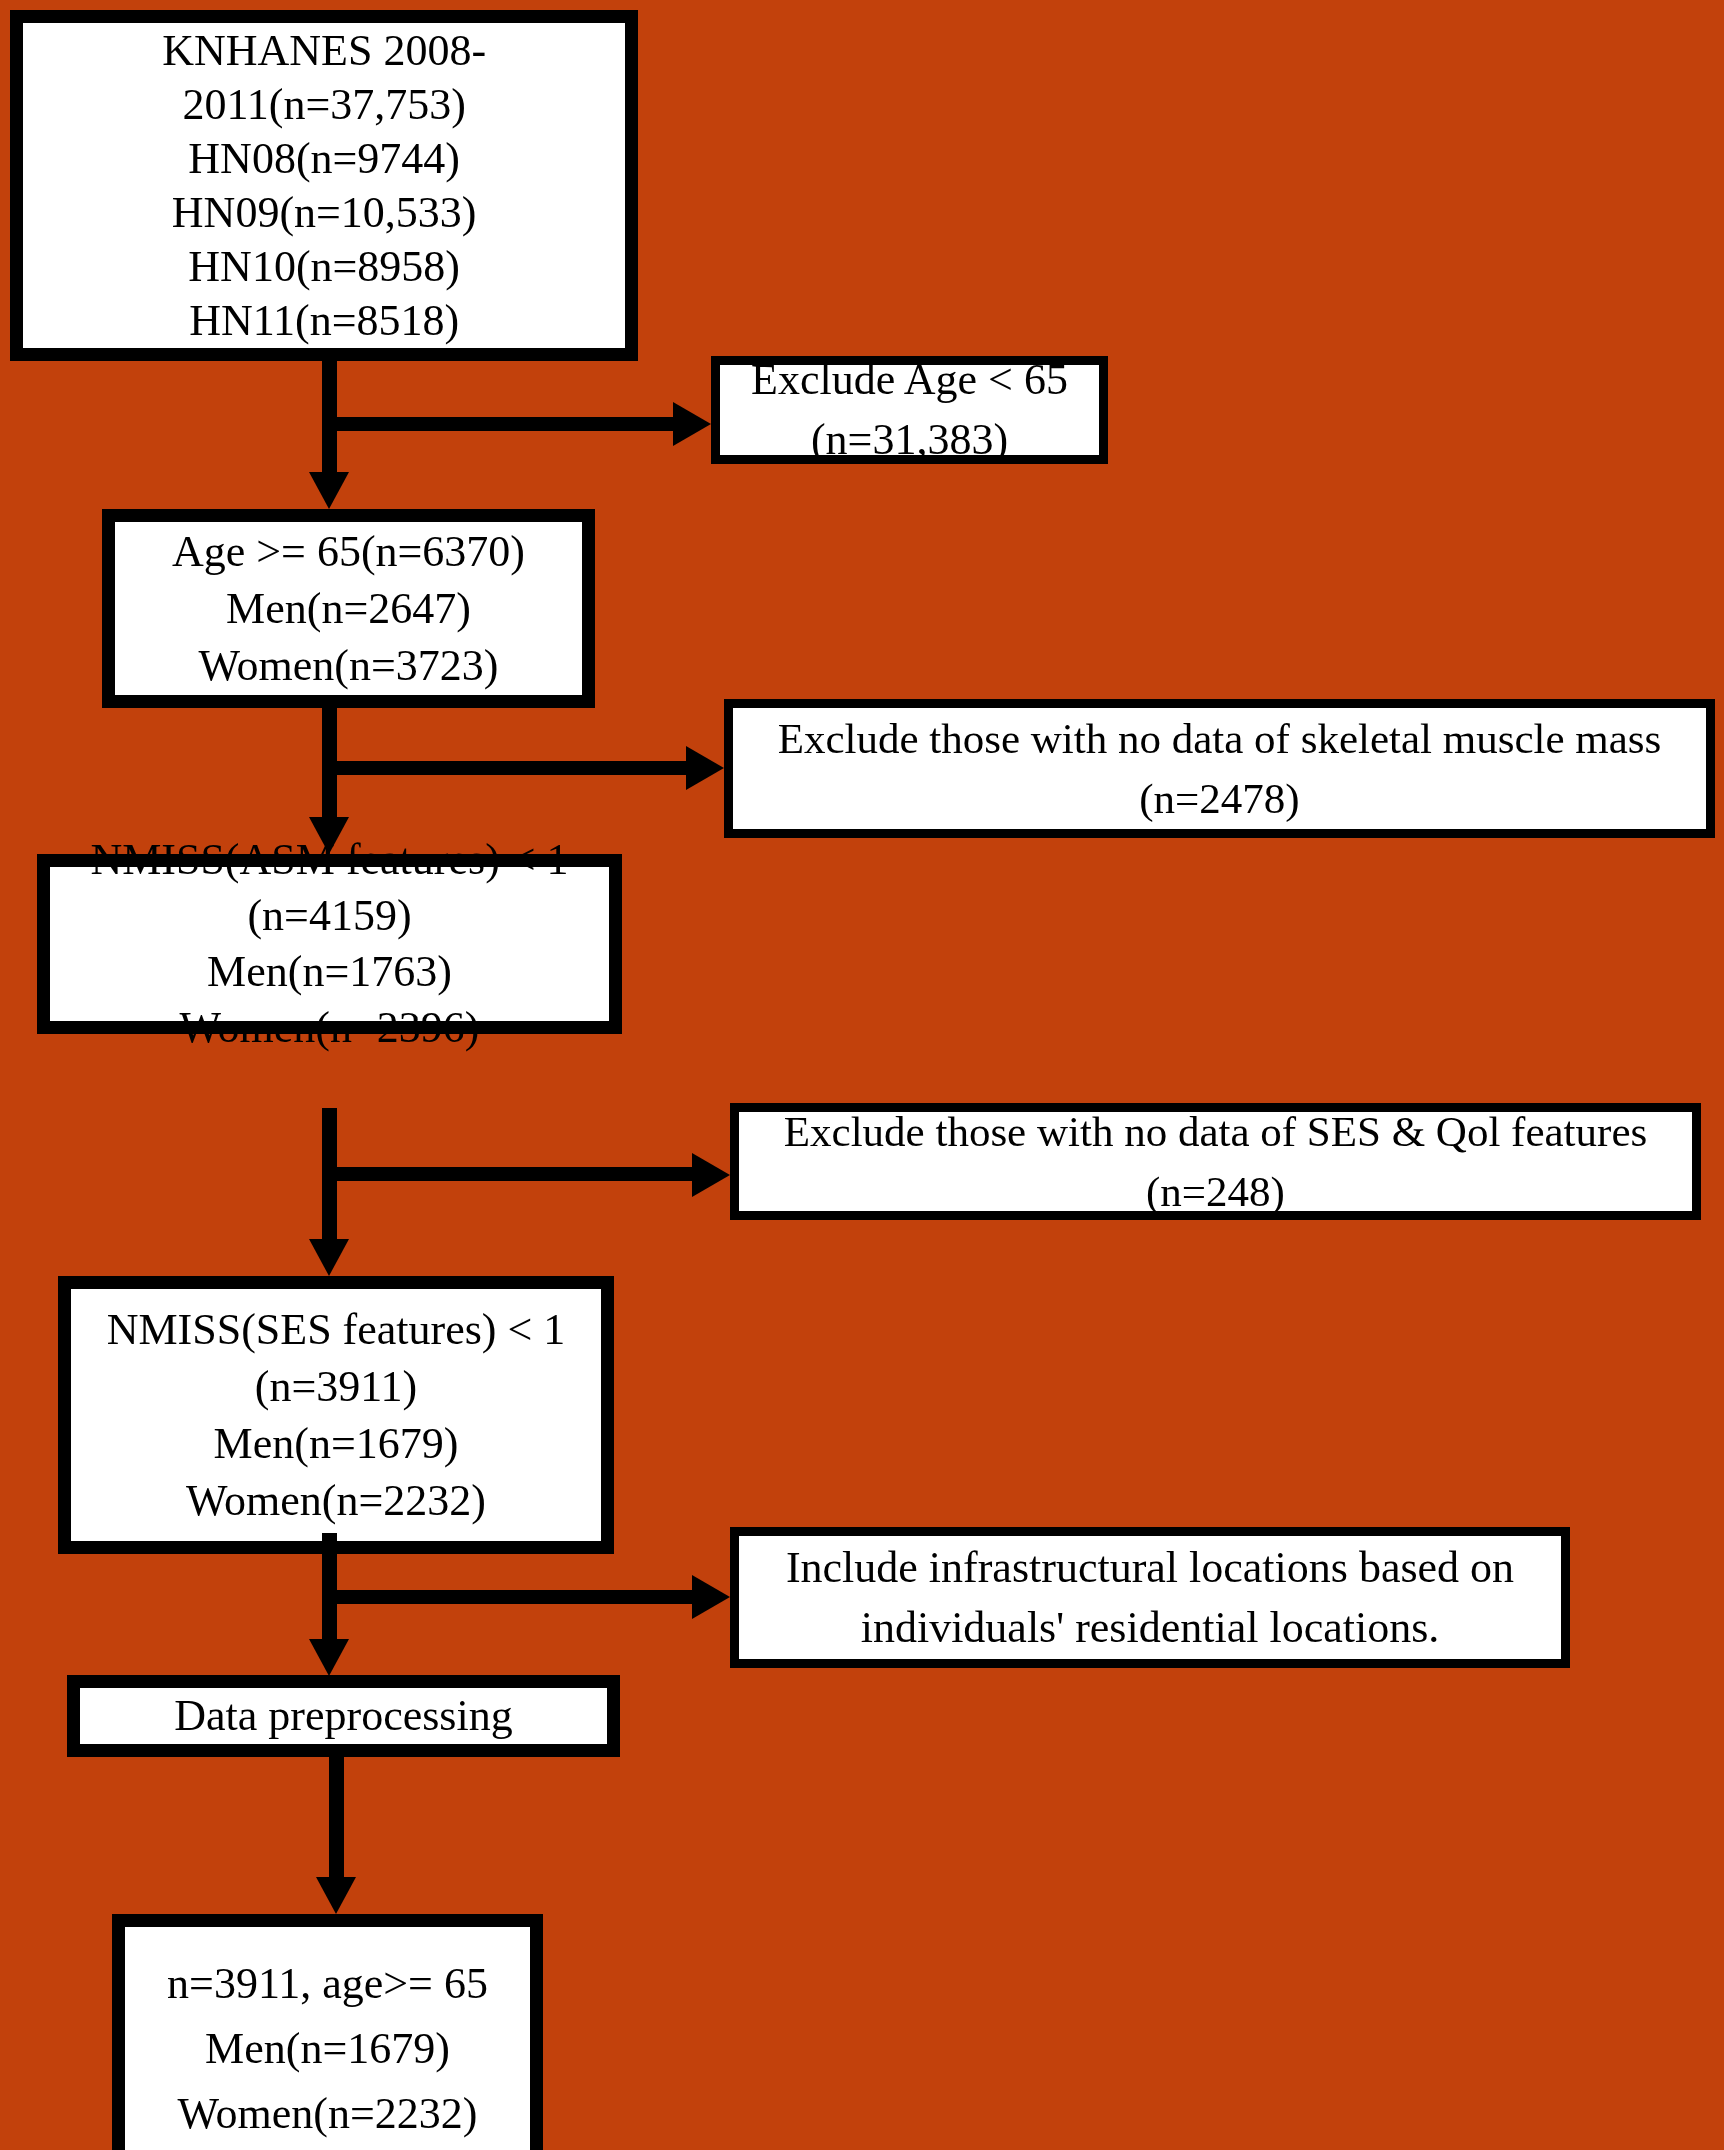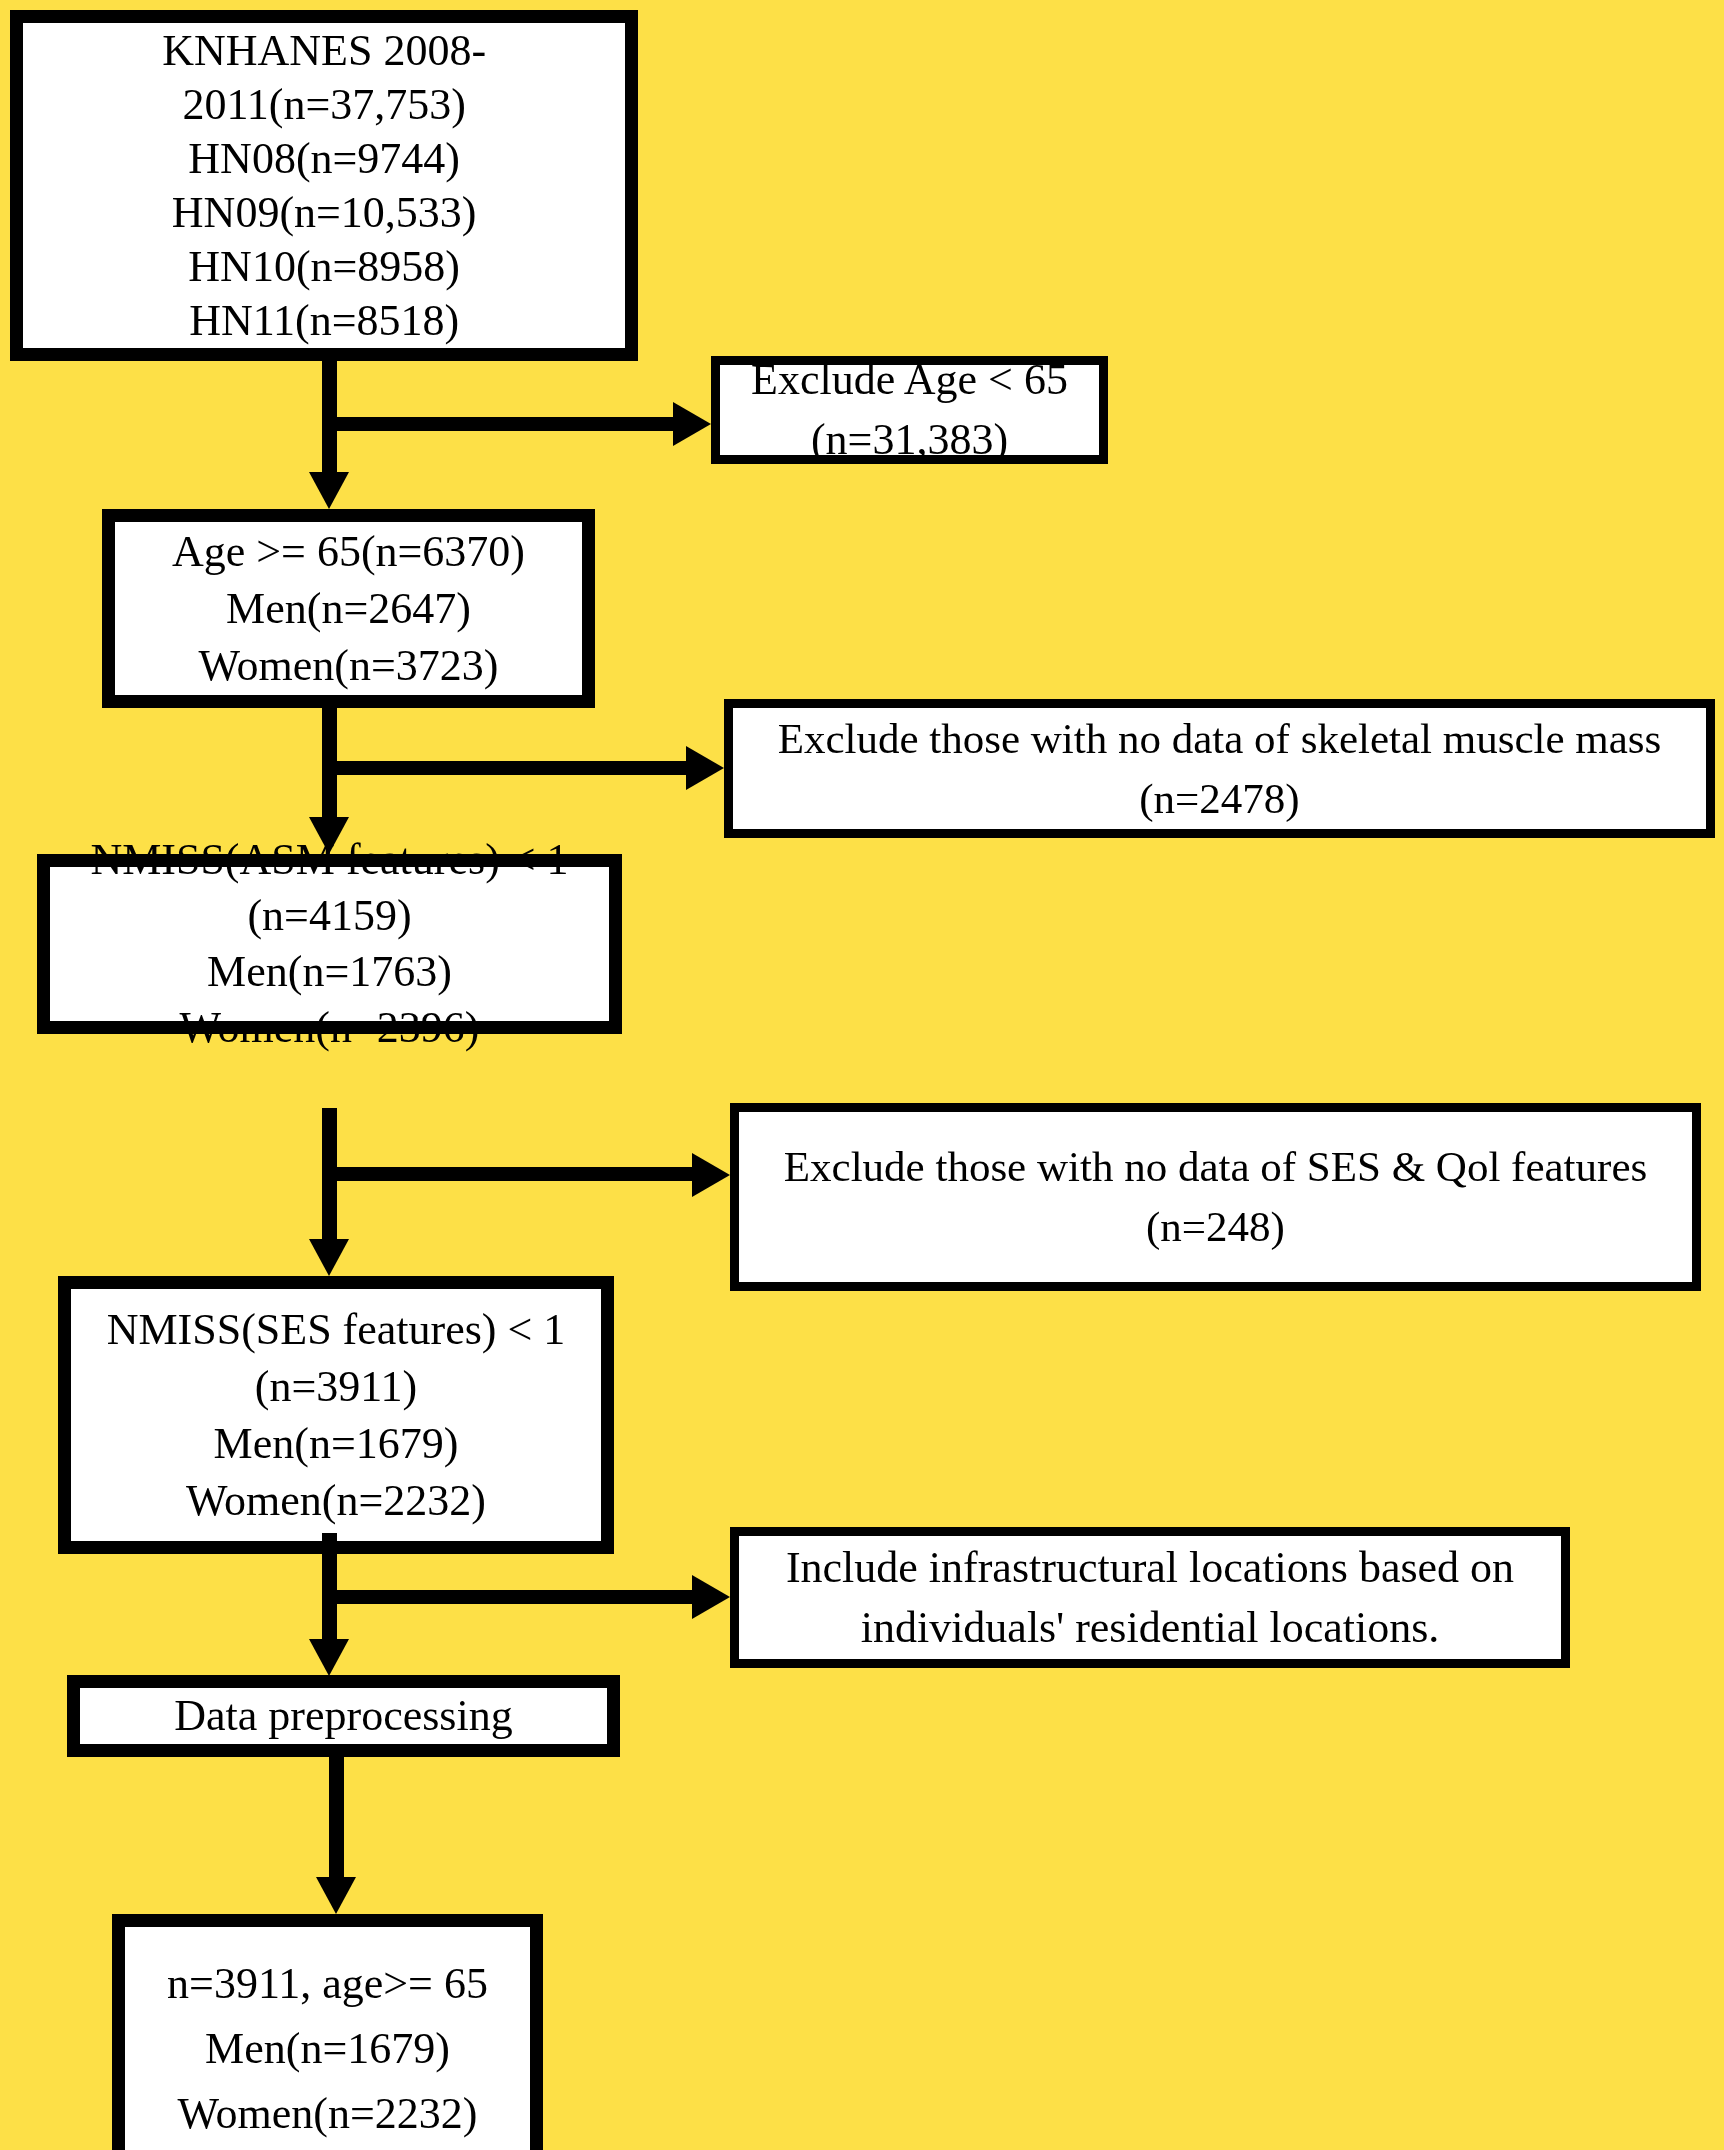--- a/index.html
+++ b/index.html
@@ -1,19 +1,19 @@
 <!DOCTYPE html>
 <html style="font-size:11px"><head>
 <meta charset="utf-8">
 <style>
   html,body{margin:0;padding:0;background:#ffffff;}
   .canvas{
     position:relative;
     width:1724px;height:2151px;
-    background:#fde047;
+    background:#c2410c;
     font-family:"Liberation Serif", serif;
     color:#000000;
     font-size:44px;
     overflow:hidden;
   }
   .fbox{
     position:absolute;
     background:#ffffff;
     border:13.6px solid #000000;
     box-sizing:border-box;
@@ -35,21 +35,21 @@
   #box-nmiss-ses .txt{line-height:57px;}
   #box-preproc{left:67px;top:1675px;width:553px;height:82px;}
   #box-preproc .txt{line-height:52px;}
   #box-final{left:112px;top:1914px;width:431px;height:268px;}
   #box-final .txt{line-height:65px;}
   
   #box-excl-age{left:711px;top:356px;width:397px;height:108px;}
   #box-excl-age .txt{line-height:60px;}
   #box-excl-muscle{left:724px;top:699px;width:991px;height:139px;padding:0 2.7px;}
   #box-excl-muscle .txt{line-height:60px;font-size:43px;}
-  #box-excl-ses{left:730px;top:1103px;width:971px;height:188px;padding:0 14px;}
+  #box-excl-ses{left:730px;top:1103px;width:971px;height:117px;padding:0 14px;}
   #box-excl-ses .txt{line-height:60px;font-size:43px;}
   #box-include{left:730px;top:1527px;width:840px;height:141px;}
   #box-include .txt{line-height:60px;}
   
   .vl{position:absolute;width:15px;background:#000000;}
   .hl{position:absolute;height:13.6px;background:#000000;}
   .ad{position:absolute;width:0;height:0;
       border-left:20.4px solid transparent;
       border-right:20.4px solid transparent;
       border-top:37px solid #000000;}

